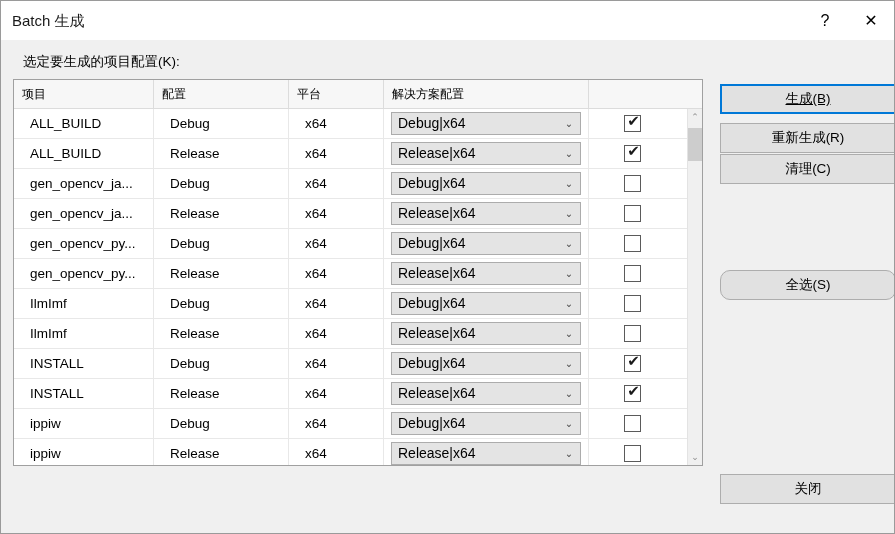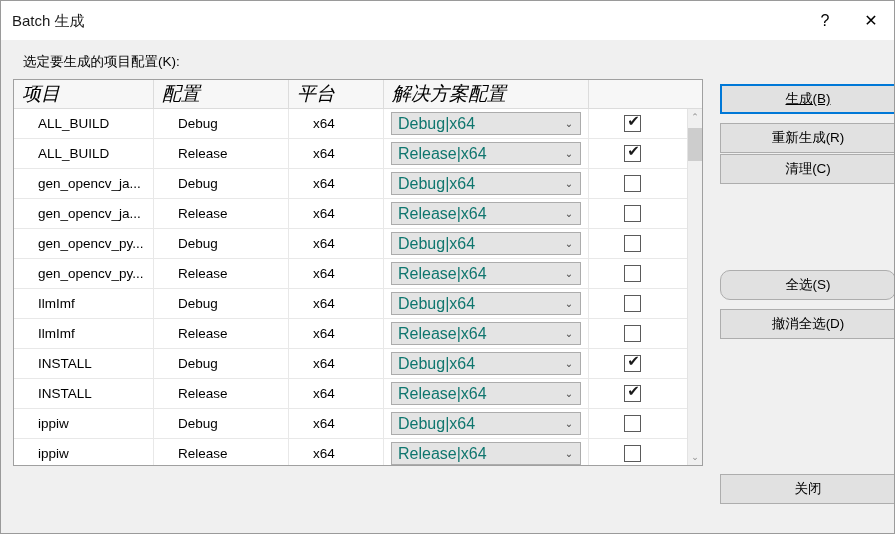--- a/index.html
+++ b/index.html
@@ -107,26 +107,25 @@
     border-bottom: 1px solid #dcdcdc;
     box-sizing: border-box;
   }
   .hdr-cell {
     position: absolute;
     top: 0;
     height: 28px;
     line-height: 28px;
     box-sizing: border-box;
     padding-left: 8px;
-    font-size: 19px;
+    font-size: 12px;
     color: #000000;
     white-space: nowrap;
     overflow: hidden;
     border-right: 1px solid #dcdcdc;
-    font-style: italic;
   }
 
   #rows-viewport {
     position: absolute;
     left: 0;
     top: 29px;
     width: 673px;
     height: 357px;
     overflow: hidden;
     background: #ffffff;
@@ -137,21 +136,21 @@
     border-bottom: 1px solid #e8e8e8;
     box-sizing: border-box;
     background: #ffffff;
   }
   .cell {
     position: absolute;
     top: 0;
     height: 29px;
     line-height: 29px;
     box-sizing: border-box;
-    padding-left: 24px;
+    padding-left: 16px;
     font-size: 13.5px;
     color: #000000;
     white-space: nowrap;
     overflow: hidden;
   }
   .cell.sep { border-right: 1px solid #e8e8e8; }
 
   
   .col-project  { left: 0px;   width: 140px; }
   .col-config   { left: 140px; width: 135px; }
@@ -170,22 +169,22 @@
     background: #e4e4e4;
     border: 1px solid #acacac;
     cursor: default;
   }
   .combo-text {
     position: absolute;
     left: 6px;
     top: 0;
     height: 29px;
     line-height: 21px;
-    font-size: 16px;
-    color: #0f766e;
+    font-size: 14px;
+    color: #000000;
     white-space: nowrap;
   }
   .combo-arrow {
     position: absolute;
     right: 6px;
     top: 4px;
     width: 10px;
     height: 13px;
     color: #4a4a4a;
     font-size: 10px;
@@ -495,17 +494,16 @@
         <div class="sb-btn" id="sb-up">⌃</div>
         <div id="sb-thumb"></div>
         <div class="sb-btn" id="sb-down">⌄</div>
       </div>
     </div>
 
     <button class="btn focused" id="btn-build"><span class="acc">生成(B)</span></button>
     <button class="btn" id="btn-rebuild"><span>重新生成(R)</span></button>
     <button class="btn" id="btn-clean"><span>清理(C)</span></button>
     <button class="btn" id="btn-selall"><span>全选(S)</span></button>
-    <button class="btn" id="btn-deselall"><span>撤消全选(D)</span></button>
     <button class="btn" id="btn-close"><span>关闭</span></button>
 
   </div>
 </div>
 
 </body></html>

